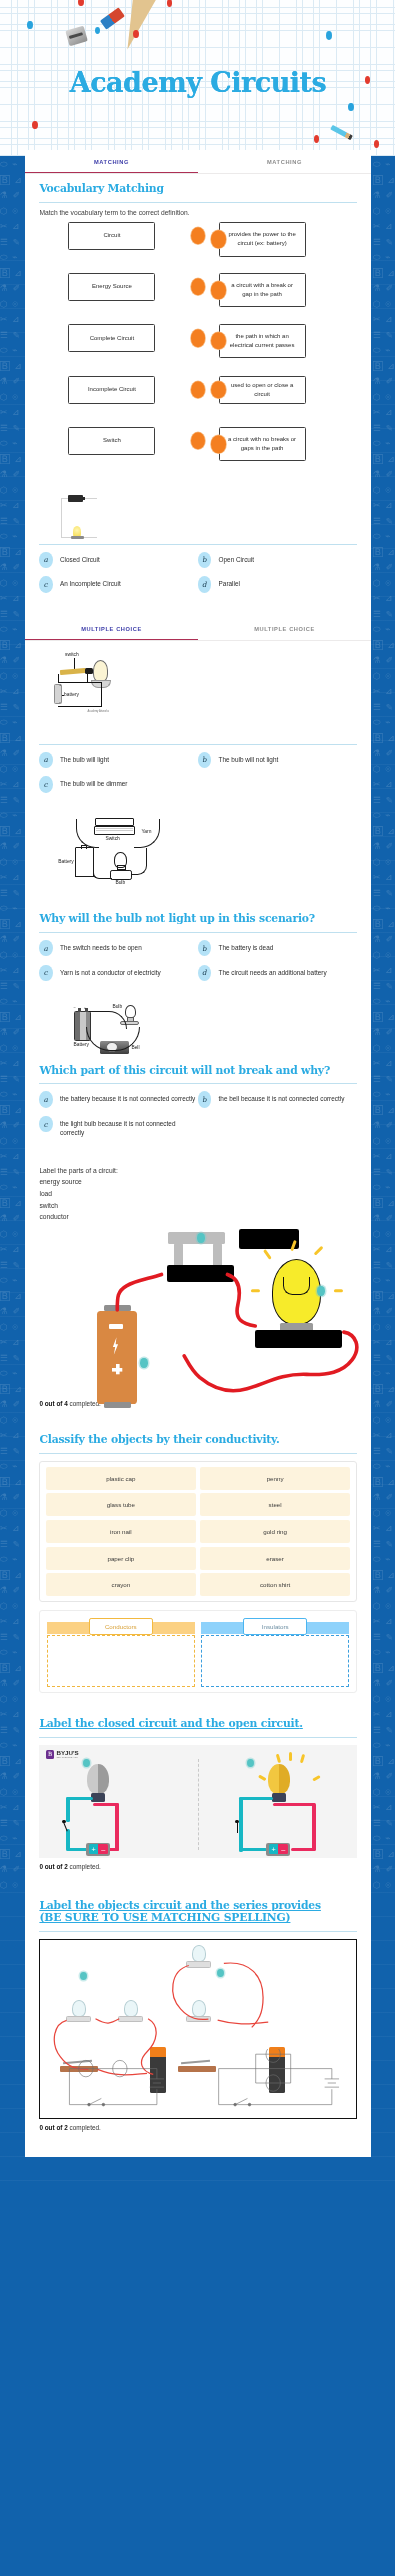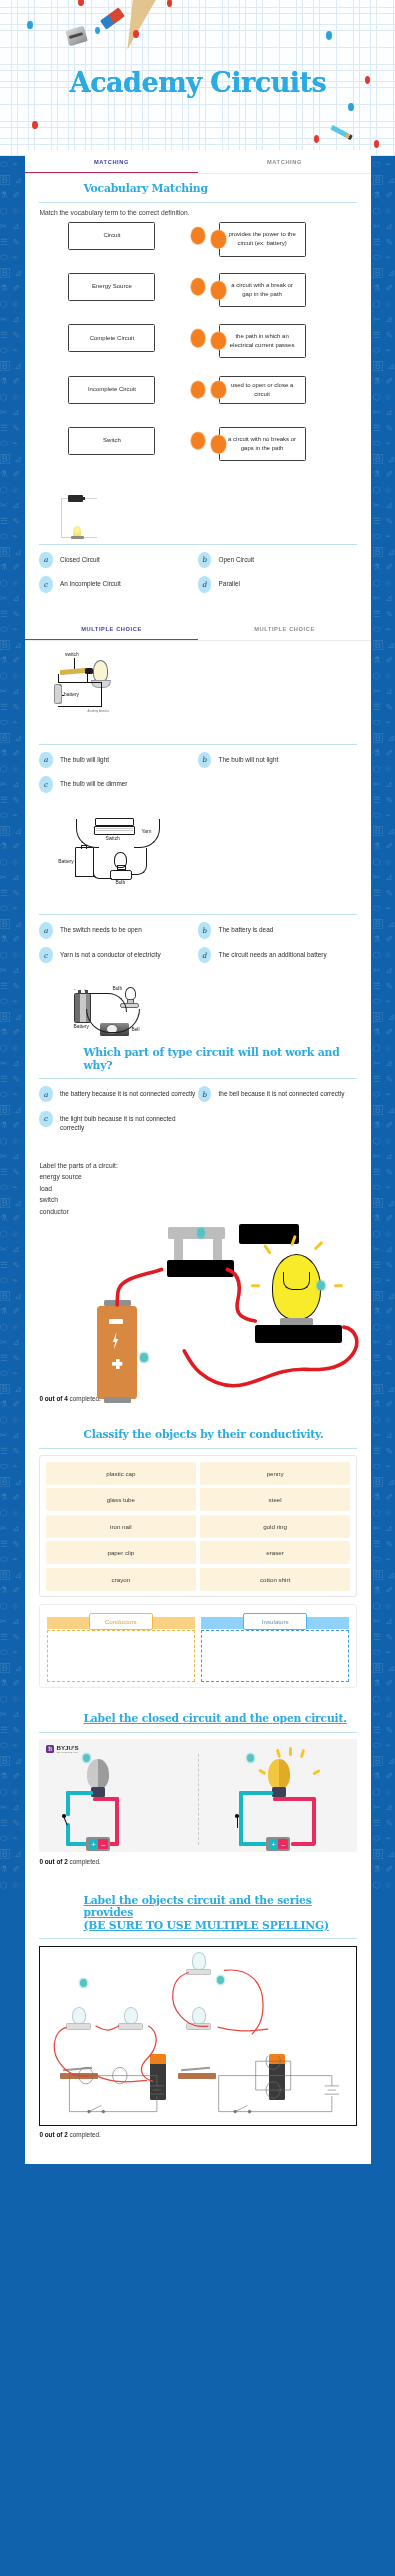--- a/index.html
+++ b/index.html
@@ -77,21 +77,20 @@
     font-size:5.7px; letter-spacing:0.6px; color:#8c8c8c; font-weight:bold;
   }
   .tab.active{ color:#3b3ba8; border-bottom:1.5px solid #ad2f55; }
   .tab:not(.active){ border-bottom:1.5px solid transparent; }
 
   .section{ padding:0 14.4px; background:#fff; }
   .q-title{
     font-family:"DejaVu Serif", serif; font-weight:bold;
     color:#2babe2; font-size:10.8px; line-height:1.16; letter-spacing:-0.2px;
     padding-top:9.3px;
-    margin-left:44px;
   }
   .q-title.allul{ text-decoration:underline; }
   .rule{ height:0.5px; background:#bfe0ef; margin:6.2px 0 7.2px; }
   .prompt{ font-size:6.7px; color:#3b3b3b; margin-bottom:5.2px; }
 
   
   .match-grid{ display:flex; gap:0; }
   .match-col{ width:50%; position:relative; }
   .match-col.left{ padding-left:29px; }
   .match-col.right{ padding-left:20.6px; }
@@ -403,20 +402,21 @@
       <div class="lbl" style="left:-7.2px;top:44px;">Battery</div>
       <div style="position:absolute;left:49px;top:37px;width:12.4px;height:15.5px;border:0.7px solid #1b1b1b;border-radius:50% 50% 38% 38%;"></div>
       <div style="position:absolute;left:52px;top:50px;width:8.2px;height:5.2px;border:0.6px solid #1b1b1b;"></div>
       <div class="thin" style="left:45px;top:55px;width:21.6px;height:9.3px;border-radius:2.1px;"></div>
       <div class="lbl" style="left:50px;top:65px;">Bulb</div>
       <div style="position:absolute;left:28px;top:58px;width:18.5px;height:6.2px;border:0.7px solid #1b1b1b;border-top:none;border-right:none;border-radius:0 0 0 6.2px;"></div>
       <div style="position:absolute;left:67px;top:33px;width:14.4px;height:27px;border:0.7px solid #1b1b1b;border-left:none;border-top:none;border-radius:0 0 9.3px 0;"></div>
       <div style="position:absolute;left:9.3px;top:61px;width:20.6px;height:0.7px;background:#1b1b1b;"></div>
     </div>
 
+    <div class="q-title" style="padding-top:5.2px;">Why will the bulb not light up in this scenario?</div>
     <div class="rule"></div>
     <div class="opts">
       <div class="opt">
         <span class="bub">a</span>
         <span class="otext">The switch needs to be open</span>
       </div>
       <div class="opt">
         <span class="bub">b</span>
         <span class="otext">The battery is dead</span>
       </div>
@@ -441,21 +441,21 @@
       <div class="lbl" style="left:3.1px;top:1px;font-size:4.1px;">−</div>
       <div class="lbl" style="left:13.4px;top:1px;font-size:4.1px;">+</div>
       <div class="lbl" style="left:3.1px;top:38px;">Battery</div>
       <div style="position:absolute;left:30px;top:37px;width:29px;height:13.4px;background:linear-gradient(180deg,#8c8c8c,#3c3c3c);border-radius:1.5px;"></div>
       <div style="position:absolute;left:36px;top:38px;width:11.3px;height:10.3px;border-radius:50%;background:#efefef;border:0.5px solid #666;"></div>
       <div class="lbl" style="left:61px;top:41px;">Bell</div>
       <div style="position:absolute;left:18.5px;top:7.2px;width:38px;height:18.5px;border:0.8px solid #1b1b1b;border-bottom:none;border-left:none;border-radius:0 21.6px 0 0;"></div>
       <div style="position:absolute;left:15.5px;top:23px;width:54px;height:24px;border:0.8px solid #1b1b1b;border-top:none;border-radius:0 0 27px 27px;"></div>
     </div>
 
-    <div class="q-title" style="padding-top:4.1px;">Which part of type circuit will not work and why?</div>
+    <div class="q-title" style="padding-top:4.1px;">Which part of this circuit will not break and why?</div>
     <div class="rule"></div>
     <div class="opts">
       <div class="opt">
         <span class="bub">a</span>
         <span class="otext">the battery because it is not connected correctly</span>
       </div>
       <div class="opt">
         <span class="bub">b</span>
         <span class="otext">the bell because it is not connected correctly</span>
       </div>
@@ -598,21 +598,21 @@
           <i style="background:#ea2a5e;border-radius:0 1.5px 1.5px 0;">–</i>
       </div>
     </div>
 
     <div class="completed">
       <b>0 out of 2</b><span> completed.</span>
     </div>
 
     <div style="height:20.6px;"></div>
 
-    <div class="q-title allul"><span>Label the </span><span>objects circuit</span><span> and the </span><span>series provides</span><br><span>(BE SURE TO USE MULTIPLE SPELLING)</span></div>
+    <div class="q-title allul"><span>Label the </span><span>objects circuit</span><span> and the </span><span>series provides</span><br><span>(BE SURE TO USE MATCHING SPELLING)</span></div>
     <div class="rule"></div>
 
     <div class="ps-frame">
 
       <div class="hot-sm" style="left:40px;top:32px;"></div>
       <div class="ps-bulb" style="left:32px;top:60px;"></div>
       <div class="ps-socket" style="left:26px;top:76px;"></div>
       <div class="ps-bulb" style="left:84px;top:60px;"></div>
       <div class="ps-socket" style="left:78px;top:76px;"></div>
       <div class="ps-board" style="left:19.6px;top:126px;"></div>

